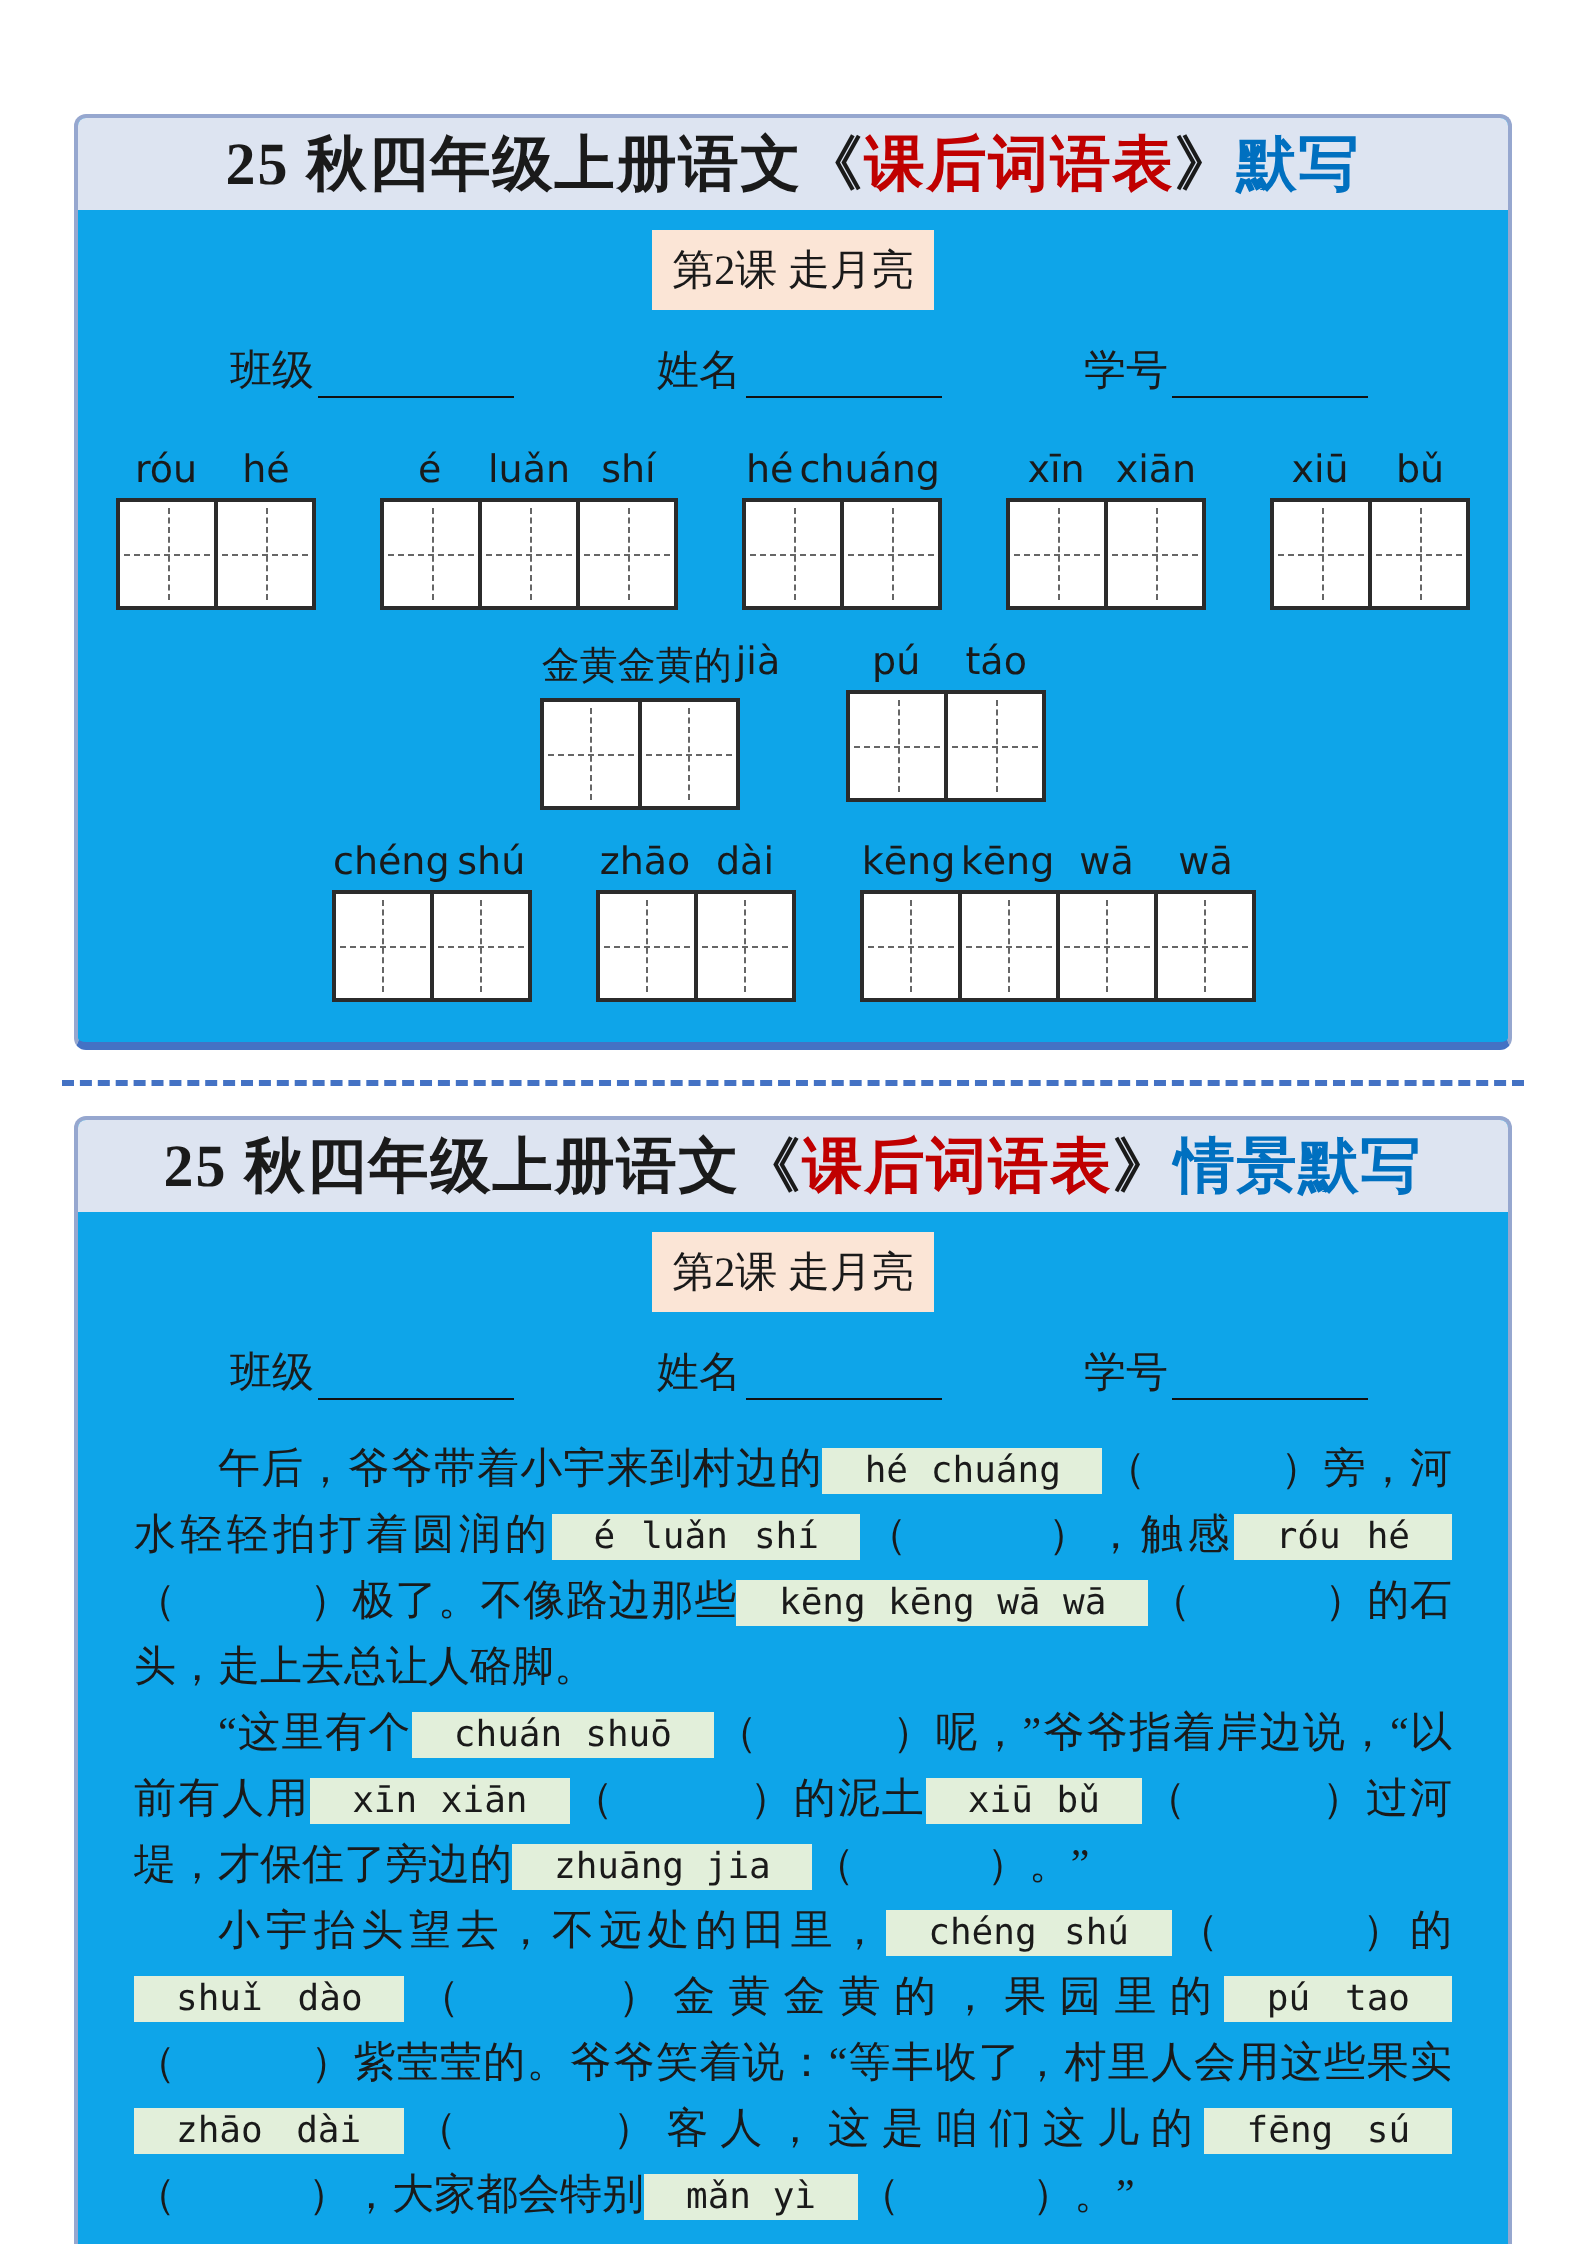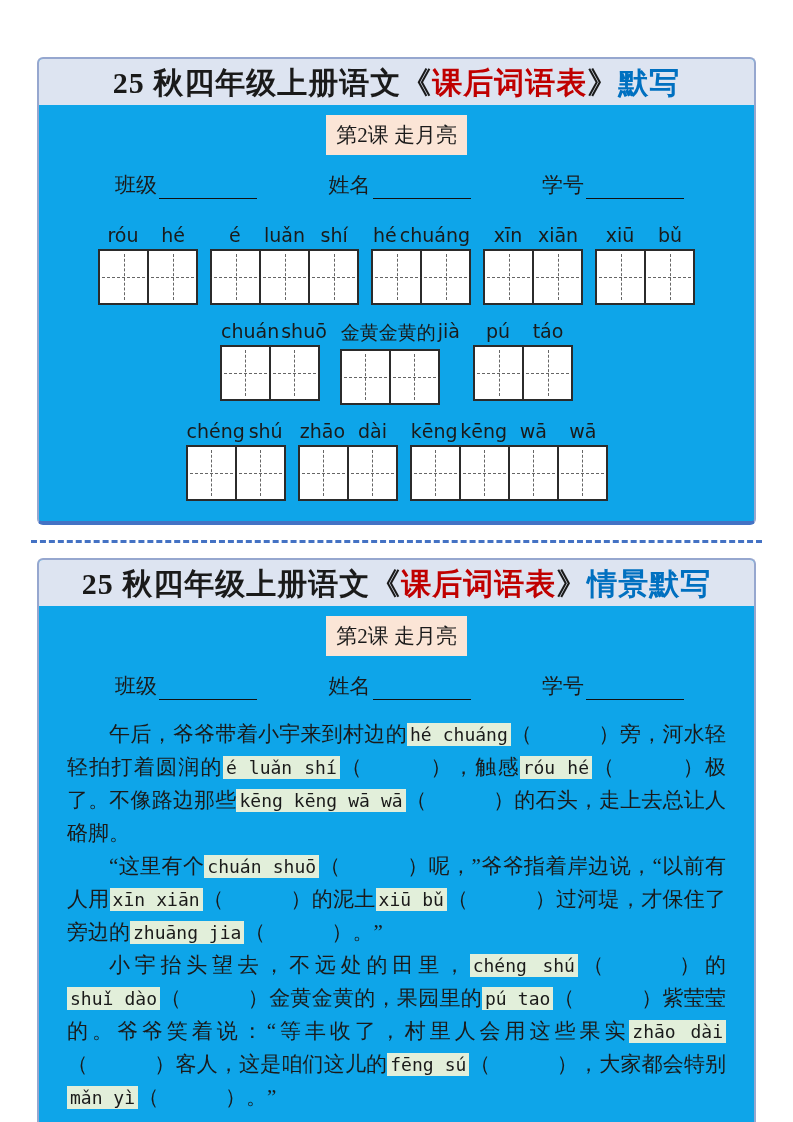--- a/index.html
+++ b/index.html
@@ -25,37 +25,37 @@
   }
   .t-red{color:var(--red);}
   .t-blue{color:var(--blue);}
   .subtitle-wrap{text-align:center;margin-top:10px;}
   .subtitle{display:inline-block;background:var(--subtitle-bg);font-size:21px;padding:6px 10px;}
   .fields{display:flex;justify-content:space-between;padding:16px 70px 4px 76px;font-size:21px;}
   .field{white-space:nowrap;text-align:right;}
   .uline{display:inline-block;width:98px;border-bottom:1.6px solid #111;height:21px;vertical-align:bottom;margin-left:2px;}
   
   .word-rows{padding:6px 26px 20px;}
-  .word-row{display:flex;justify-content:center;gap:12px;margin-top:15px;}
+  .word-row{display:flex;justify-content:center;gap:32px;margin-top:15px;}
   .pinyin-row{display:flex;font-family:"DejaVu Sans","Liberation Sans",sans-serif;font-size:19px;margin-bottom:3px;}
   .syll{flex:1;text-align:center;white-space:nowrap;padding:0 1px;}
   .box-row{display:flex;}
   .cell{width:51px;height:56px;border:2px solid #2b2b2b;position:relative;background:#fff;}
   .cell + .cell{margin-left:-2px;}
   .cell::before{content:"";position:absolute;top:3px;bottom:3px;left:50%;border-left:1.6px dashed #666;}
   .cell::after{content:"";position:absolute;left:2px;right:2px;top:50%;border-top:1.6px dashed #666;}
   
   .divider{border-top:3px dashed var(--accent);margin:15px -6px 15px;}
   
   .passage{padding:14px 28px 26px;font-size:21px;line-height:1.57;text-align:justify;}
   .para{margin:0;text-indent:2em;}
   .phl{
     background:var(--hl-green);
     font-family:"DejaVu Sans Mono","Liberation Mono",monospace;
-    font-size:18px;padding:1px 3px;white-space:nowrap;
+    font-size:18px;padding:1px 21px;white-space:nowrap;
   }
   .pblank{white-space:nowrap;}
   .pblank .gap{display:inline-block;width:66px;}
 </style>
 </head>
 <body>
 
 <main class="page">
 
   <section class="panel">
@@ -119,30 +119,20 @@
             </div>
             <div class="box-row">
               <div class="cell"></div>
               <div class="cell"></div>
             </div>
           </div>
         </div>
         <div class="word-row">
           <div class="word-group">
             <div class="pinyin-row">
-              <span class="syll">chuán</span>
-              <span class="syll">shuō</span>
-            </div>
-            <div class="box-row">
-              <div class="cell"></div>
-              <div class="cell"></div>
-            </div>
-          </div>
-          <div class="word-group">
-            <div class="pinyin-row">
               <span class="syll">金黄金黄的</span>
               <span class="syll">jià</span>
             </div>
             <div class="box-row">
               <div class="cell"></div>
               <div class="cell"></div>
             </div>
           </div>
           <div class="word-group">
             <div class="pinyin-row">

